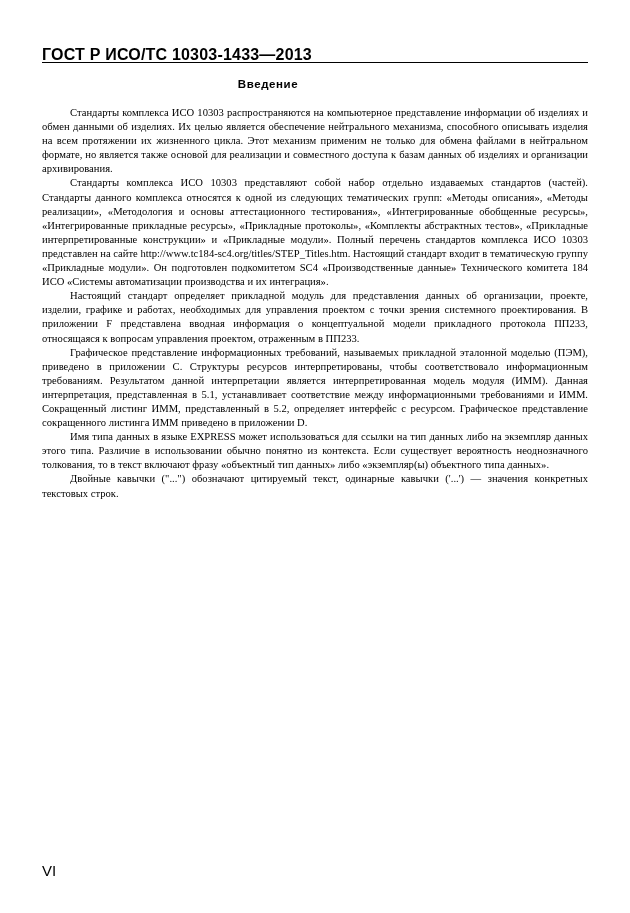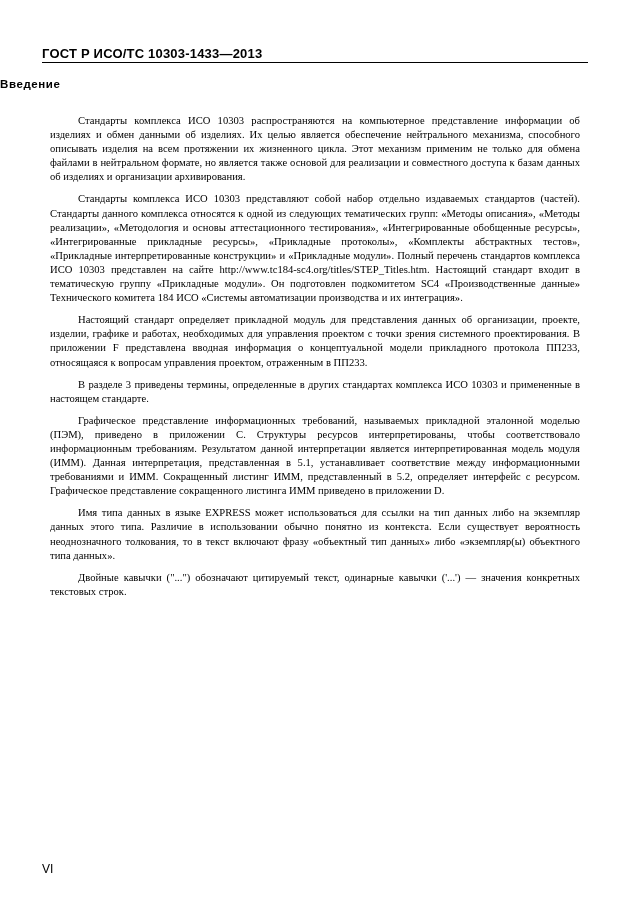--- a/index.html
+++ b/index.html
@@ -17,82 +17,82 @@
     height: 913px;
     background: #ffffff;
     box-sizing: border-box;
     overflow: hidden;
   }
   .header {
     position: absolute;
     top: 46px;
     left: 42px;
     font-family: "Liberation Sans", sans-serif;
-    font-size: 13px;
+    font-size: 16px;
     font-weight: bold;
     letter-spacing: 0.2px;
     white-space: nowrap;
   }
   .header-rule {
     position: absolute;
     top: 62px;
     left: 42px;
     width: 546px;
     height: 1px;
     background: #000000;
   }
   .title {
     position: absolute;
     top: 78px;
     left: 0;
     width: 536px;
+    text-align: center;
     font-family: "Liberation Sans", sans-serif;
     font-size: 11.5px;
     font-weight: bold;
     letter-spacing: 0.6px;
   }
   .body-block {
     position: absolute;
     top: 106px;
     left: 42px;
     width: 546px;
     font-size: 10.6px;
     line-height: 14.1px;
     text-align: justify;
     text-justify: inter-word;
     hyphens: manual;
   }
   .body-block p {
-    margin: 8px;
+    margin: 0;
     text-indent: 28px;
   }
   .folio {
     position: absolute;
     left: 42px;
     top: 862px;
     font-family: "Liberation Sans", sans-serif;
-    font-size: 12px;
+    font-size: 15px;
   }
 </style>
 </head>
 <body>
 
 <div class="page">
 
   <div class="header">ГОСТ Р ИСО/ТС 10303-1433—2013</div>
 
   <div class="header-rule"></div>
 
   <div class="title">Введение</div>
 
   <div class="body-block">
     <p>Стандарты комплекса ИСО 10303 распространяются на компьютерное представление информации об изделиях и обмен данными об изделиях. Их целью является обеспечение нейтрального механизма, способного описывать изделия на всем протяжении их жизненного цикла. Этот механизм применим не только для обмена файлами в нейтральном формате, но является также основой для реализации и совместного доступа к базам данных об изделиях и организации архивирования.</p>
     <p>Стандарты комплекса ИСО 10303 представляют собой набор отдельно издаваемых стандартов (частей). Стандарты данного комплекса относятся к одной из следующих тематических групп: «Методы описания», «Методы реализации», «Методология и основы аттестационного тестирования», «Интегрированные обобщенные ресурсы», «Интегрированные прикладные ресурсы», «Прикладные протоколы», «Комплекты абстрактных тестов», «Прикладные интерпретированные конструкции» и «Прикладные модули». Полный перечень стандартов комплекса ИСО 10303 представлен на сайте http://www.tc184-sc4.org/titles/STEP_Titles.htm. Настоящий стандарт входит в тематическую группу «Прикладные модули». Он подготовлен подкомитетом SC4 «Производственные данные» Технического комитета 184 ИСО «Системы автоматизации производства и их интеграция».</p>
     <p>Настоящий стандарт определяет прикладной модуль для представления данных об организации, проекте, изделии, графике и работах, необходимых для управления проектом с точки зрения системного проектирования. В приложении F представлена вводная информация о концептуальной модели прикладного протокола ПП233, относящаяся к вопросам управления проектом, отраженным в ПП233.</p>
-    <p>В разделе 3 приведены термины, определенные в других стандартах комплекса ИСО 10303 и примененные в настоящем стандарте.</p>
     <p>Графическое представление информационных требований, называемых прикладной эталонной моделью (ПЭМ), приведено в приложении C. Структуры ресурсов интерпретированы, чтобы соответствовало информационным требованиям. Результатом данной интерпретации является интерпретированная модель модуля (ИММ). Данная интерпретация, представленная в 5.1, устанавливает соответствие между информационными требованиями и ИММ. Сокращенный листинг ИММ, представленный в 5.2, определяет интерфейс с ресурсом. Графическое представление сокращенного листинга ИММ приведено в приложении D.</p>
     <p>Имя типа данных в языке EXPRESS может использоваться для ссылки на тип данных либо на экземпляр данных этого типа. Различие в использовании обычно понятно из контекста. Если существует вероятность неоднозначного толкования, то в текст включают фразу «объектный тип данных» либо «экземпляр(ы) объектного типа данных».</p>
     <p>Двойные кавычки ("...") обозначают цитируемый текст, одинарные кавычки ('...') — значения конкретных текстовых строк.</p>
   </div>
 
   <div class="folio">VI</div>
 
 </div>
 
 </body></html>

